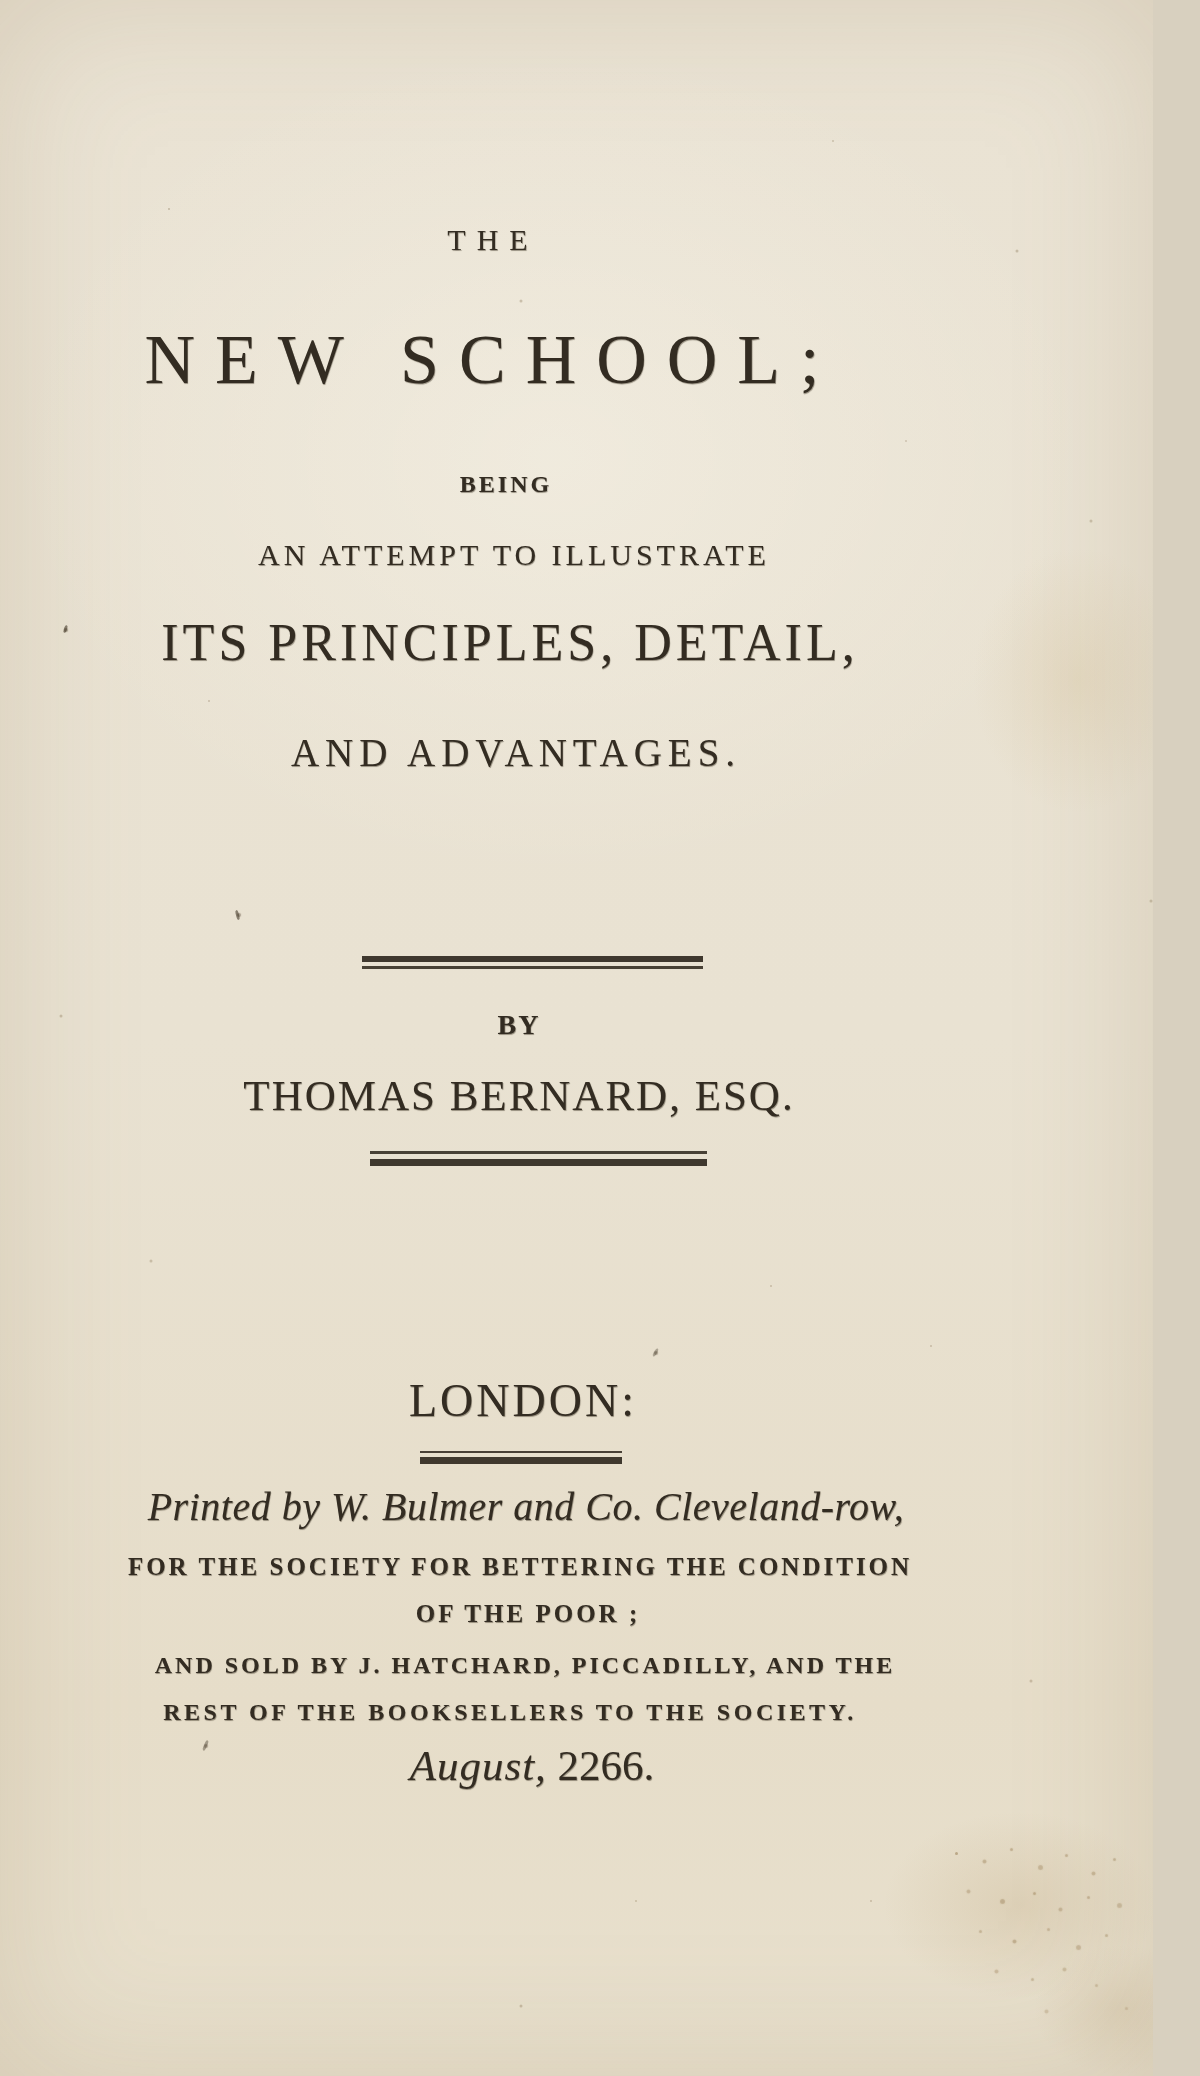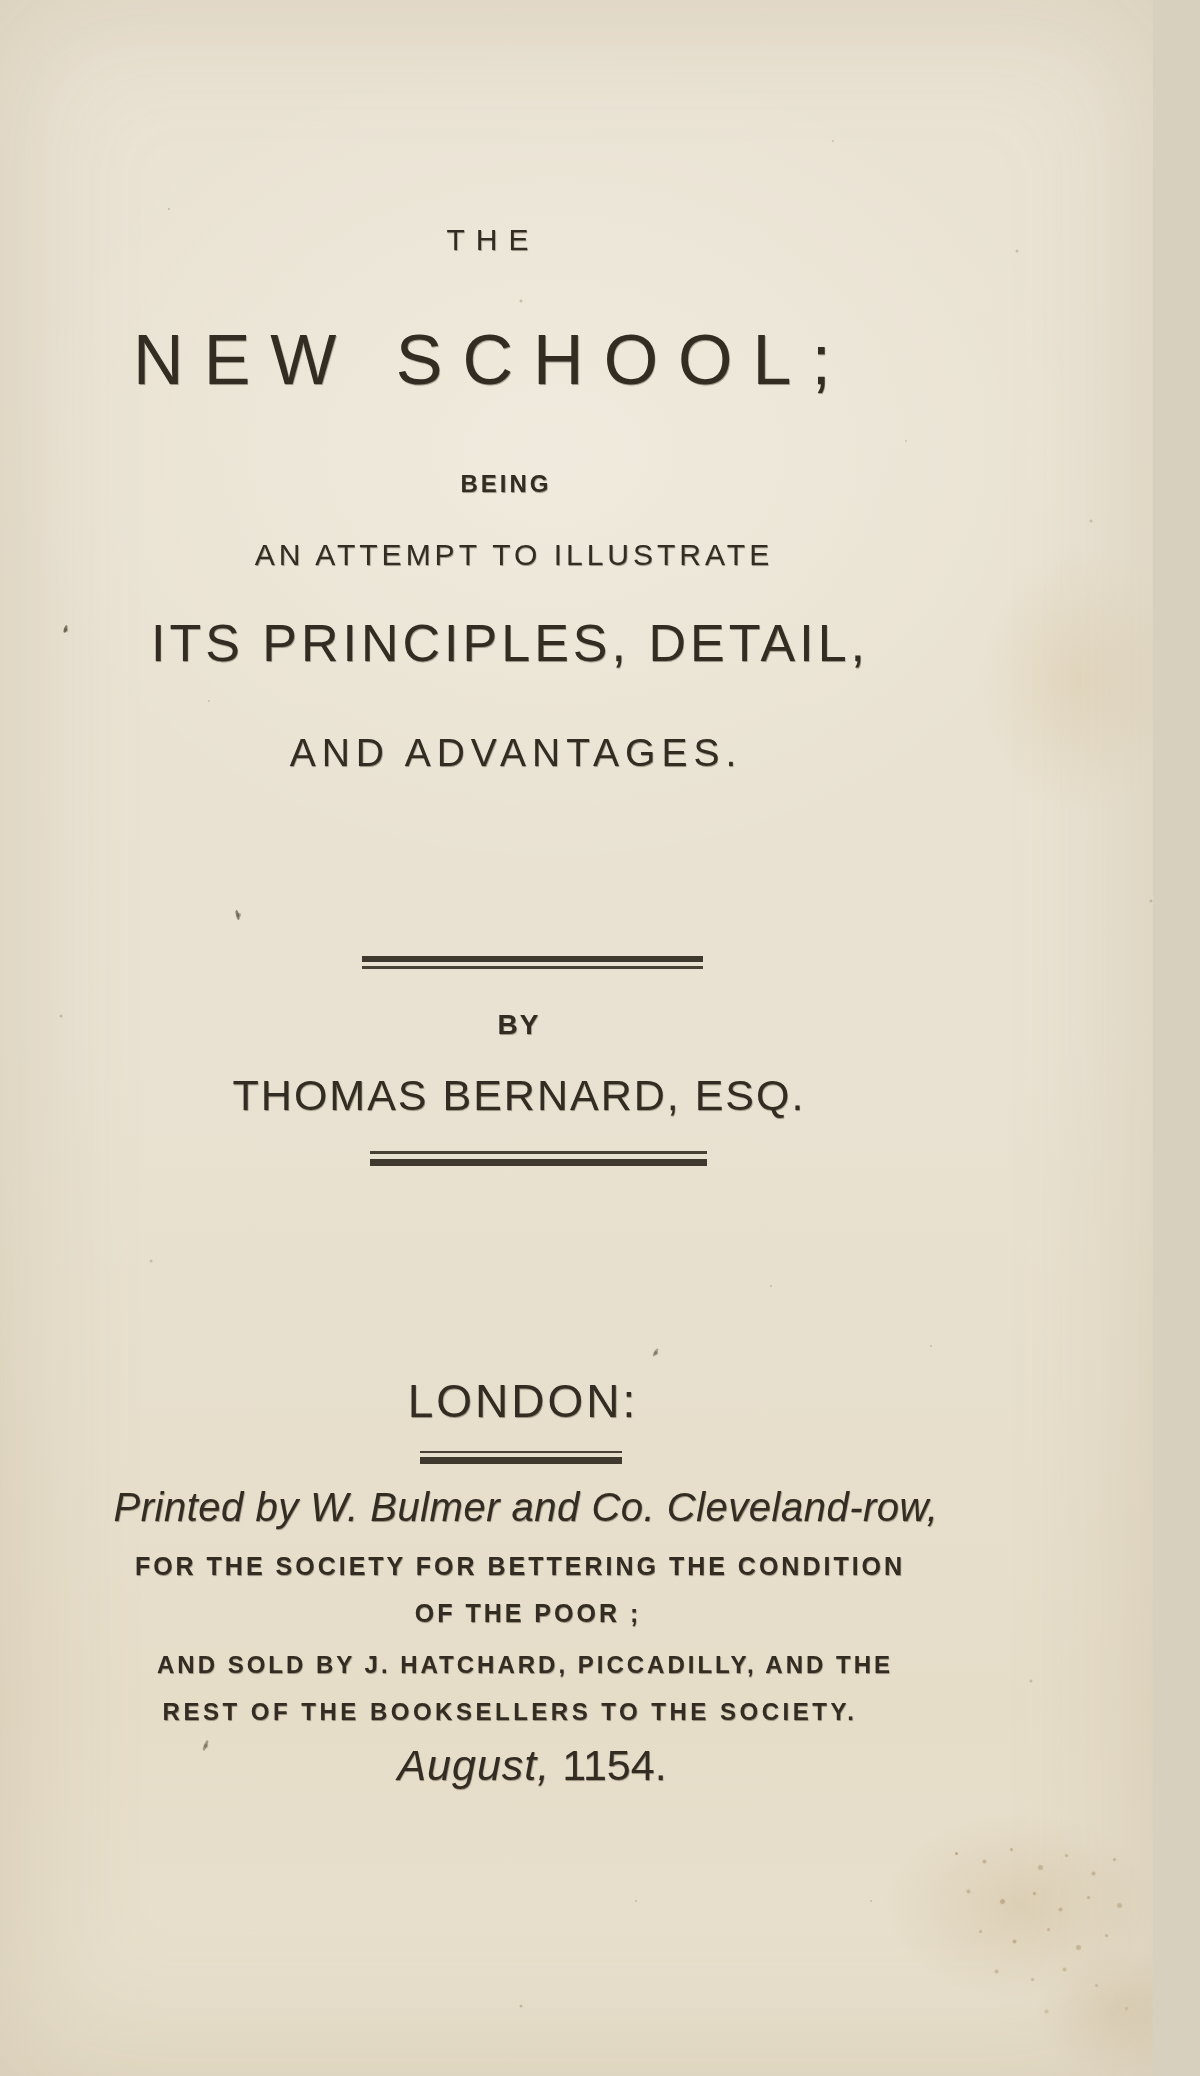--- a/index.html
+++ b/index.html
@@ -5,21 +5,21 @@
   html, body {
     margin: 0;
     padding: 0;
     background: #d8d0bf;
   }
   .page {
     position: relative;
     width: 1153px;
     height: 2076px;
     overflow: hidden;
-    font-family: Liberation Sans, sans-serif;
+    font-family: Liberation Serif, serif;
     color: #332c22;
     background:
       radial-gradient(ellipse 150px 190px at 1078px 680px, rgba(193,160,96,0.16), rgba(193,160,96,0) 70%),
       radial-gradient(ellipse 190px 130px at 1020px 1905px, rgba(172,140,88,0.18), rgba(172,140,88,0) 72%),
       radial-gradient(ellipse 120px 90px at 1120px 2010px, rgba(172,140,88,0.14), rgba(172,140,88,0) 72%),
       radial-gradient(ellipse 850px 650px at 48% 22%, rgba(255,253,245,0.30), rgba(255,253,245,0) 65%),
       linear-gradient(180deg, #eae3d4 0%, #e9e2d2 50%, #e6ddc9 82%, #e8e0cd 100%);
     box-shadow: inset 0 0 140px rgba(150,128,92,0.22);
   }
   .tl {
@@ -167,16 +167,16 @@
 
   <div class="rule rule-3"></div>
 
   <div class="tl printer">Printed by W. Bulmer and Co. Cleveland-row,</div>
   <div class="tl society1">FOR THE SOCIETY FOR BETTERING THE CONDITION</div>
   <div class="tl society2">OF THE POOR ;</div>
   <div class="tl seller1">AND SOLD BY J. HATCHARD, PICCADILLY, AND THE</div>
   <div class="tl seller2">REST OF THE BOOKSELLERS TO THE SOCIETY.</div>
 
   <div class="tl date-line">
-    <span class="month">August,</span><span class="year"> 1154.</span>
+    <span class="month">August,</span><span class="year"> 2266.</span>
   </div>
 
 </div>
 
 </body></html>

